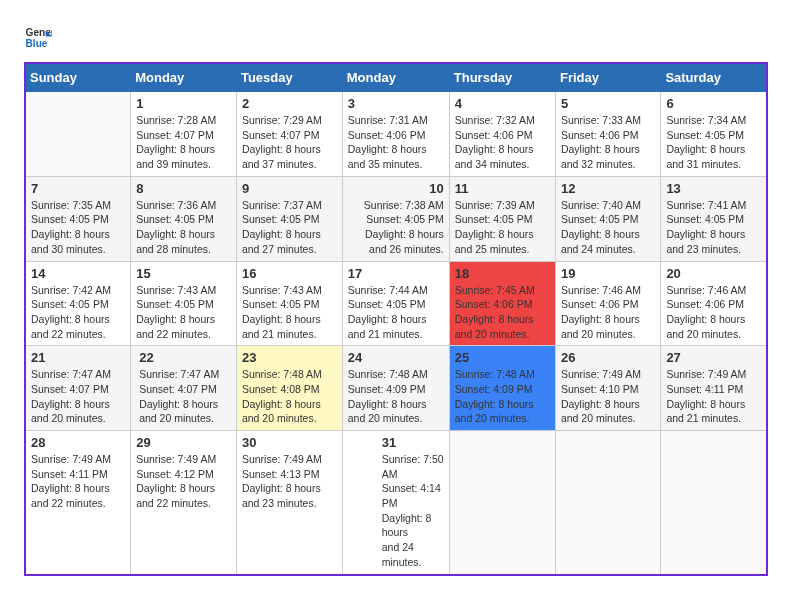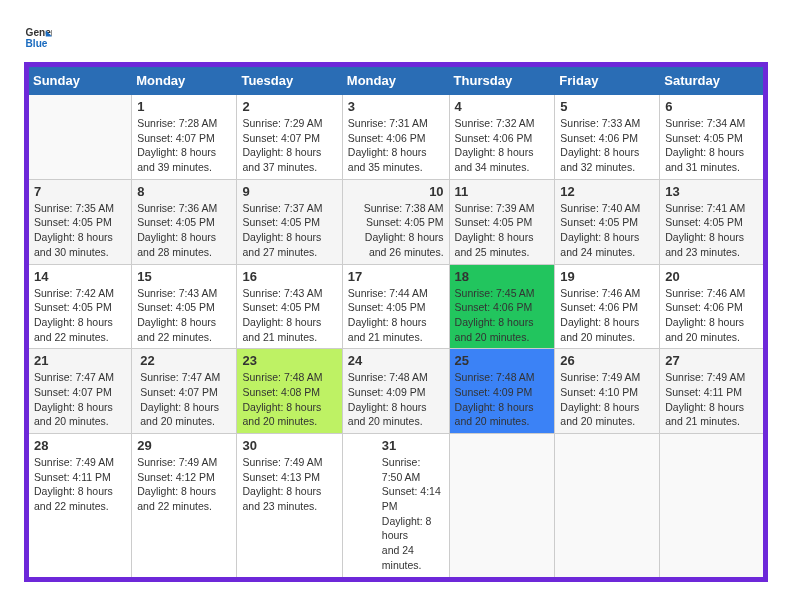--- a/index.html
+++ b/index.html
@@ -34,21 +34,21 @@
       font-weight: bold;
       color: #333;
     }
     .location-title {
       font-size: 15px;
       color: #555;
     }
     .calendar-table {
       width: 100%;
       border-collapse: collapse;
-      border: 5px solid #6d28d9;
+      border: 2px solid #6d28d9;
     }
     .calendar-table th {
       background-color: #2a6db5;
       color: #fff;
       font-size: 13px;
       font-weight: bold;
       padding: 6px 4px;
       text-align: left;
       border: 1px solid #2a6db5;
     }
@@ -185,21 +185,21 @@
           <div class="day-detail">Sunrise: 7:43 AM<br>Sunset: 4:05 PM<br>Daylight: 8 hours<br>and 22 minutes.</div>
         </td>
         <td style="background: rgb(255, 255, 255);">
           <span class="day-number">16</span>
           <div class="day-detail">Sunrise: 7:43 AM<br>Sunset: 4:05 PM<br>Daylight: 8 hours<br>and 21 minutes.</div>
         </td>
         <td style="background: rgb(255, 255, 255);">
           <span class="day-number">17</span>
           <div class="day-detail">Sunrise: 7:44 AM<br>Sunset: 4:05 PM<br>Daylight: 8 hours<br>and 21 minutes.</div>
         </td>
-        <td style="background: #22c55e; margin-top: 13px;">
+        <td style="background: #ef4444; margin-top: 13px;">
           <span class="day-number">18</span>
           <div class="day-detail">Sunrise: 7:45 AM<br>Sunset: 4:06 PM<br>Daylight: 8 hours<br>and 20 minutes.</div>
         </td>
         <td style="background: rgb(255, 255, 255);">
           <span class="day-number">19</span>
           <div class="day-detail">Sunrise: 7:46 AM<br>Sunset: 4:06 PM<br>Daylight: 8 hours<br>and 20 minutes.</div>
         </td>
         <td style="background: rgb(255, 255, 255);">
           <span class="day-number">20</span>
           <div class="day-detail">Sunrise: 7:46 AM<br>Sunset: 4:06 PM<br>Daylight: 8 hours<br>and 20 minutes.</div>
@@ -207,21 +207,21 @@
       </tr>
       <tr>
         <td style="background: rgb(245, 245, 245);">
           <span class="day-number">21</span>
           <div class="day-detail">Sunrise: 7:47 AM<br>Sunset: 4:07 PM<br>Daylight: 8 hours<br>and 20 minutes.</div>
         </td>
         <td style="background: rgb(245, 245, 245); padding-left: 8px;">
           <span class="day-number">22</span>
           <div class="day-detail">Sunrise: 7:47 AM<br>Sunset: 4:07 PM<br>Daylight: 8 hours<br>and 20 minutes.</div>
         </td>
-        <td style="background: #bef264;">
+        <td style="background: #fef9c3;">
           <span class="day-number">23</span>
           <div class="day-detail">Sunrise: 7:48 AM<br>Sunset: 4:08 PM<br>Daylight: 8 hours<br>and 20 minutes.</div>
         </td>
         <td style="background: rgb(245, 245, 245);">
           <span class="day-number">24</span>
           <div class="day-detail">Sunrise: 7:48 AM<br>Sunset: 4:09 PM<br>Daylight: 8 hours<br>and 20 minutes.</div>
         </td>
         <td style="background: #3b82f6;">
           <span class="day-number">25</span>
           <div class="day-detail">Sunrise: 7:48 AM<br>Sunset: 4:09 PM<br>Daylight: 8 hours<br>and 20 minutes.</div>

